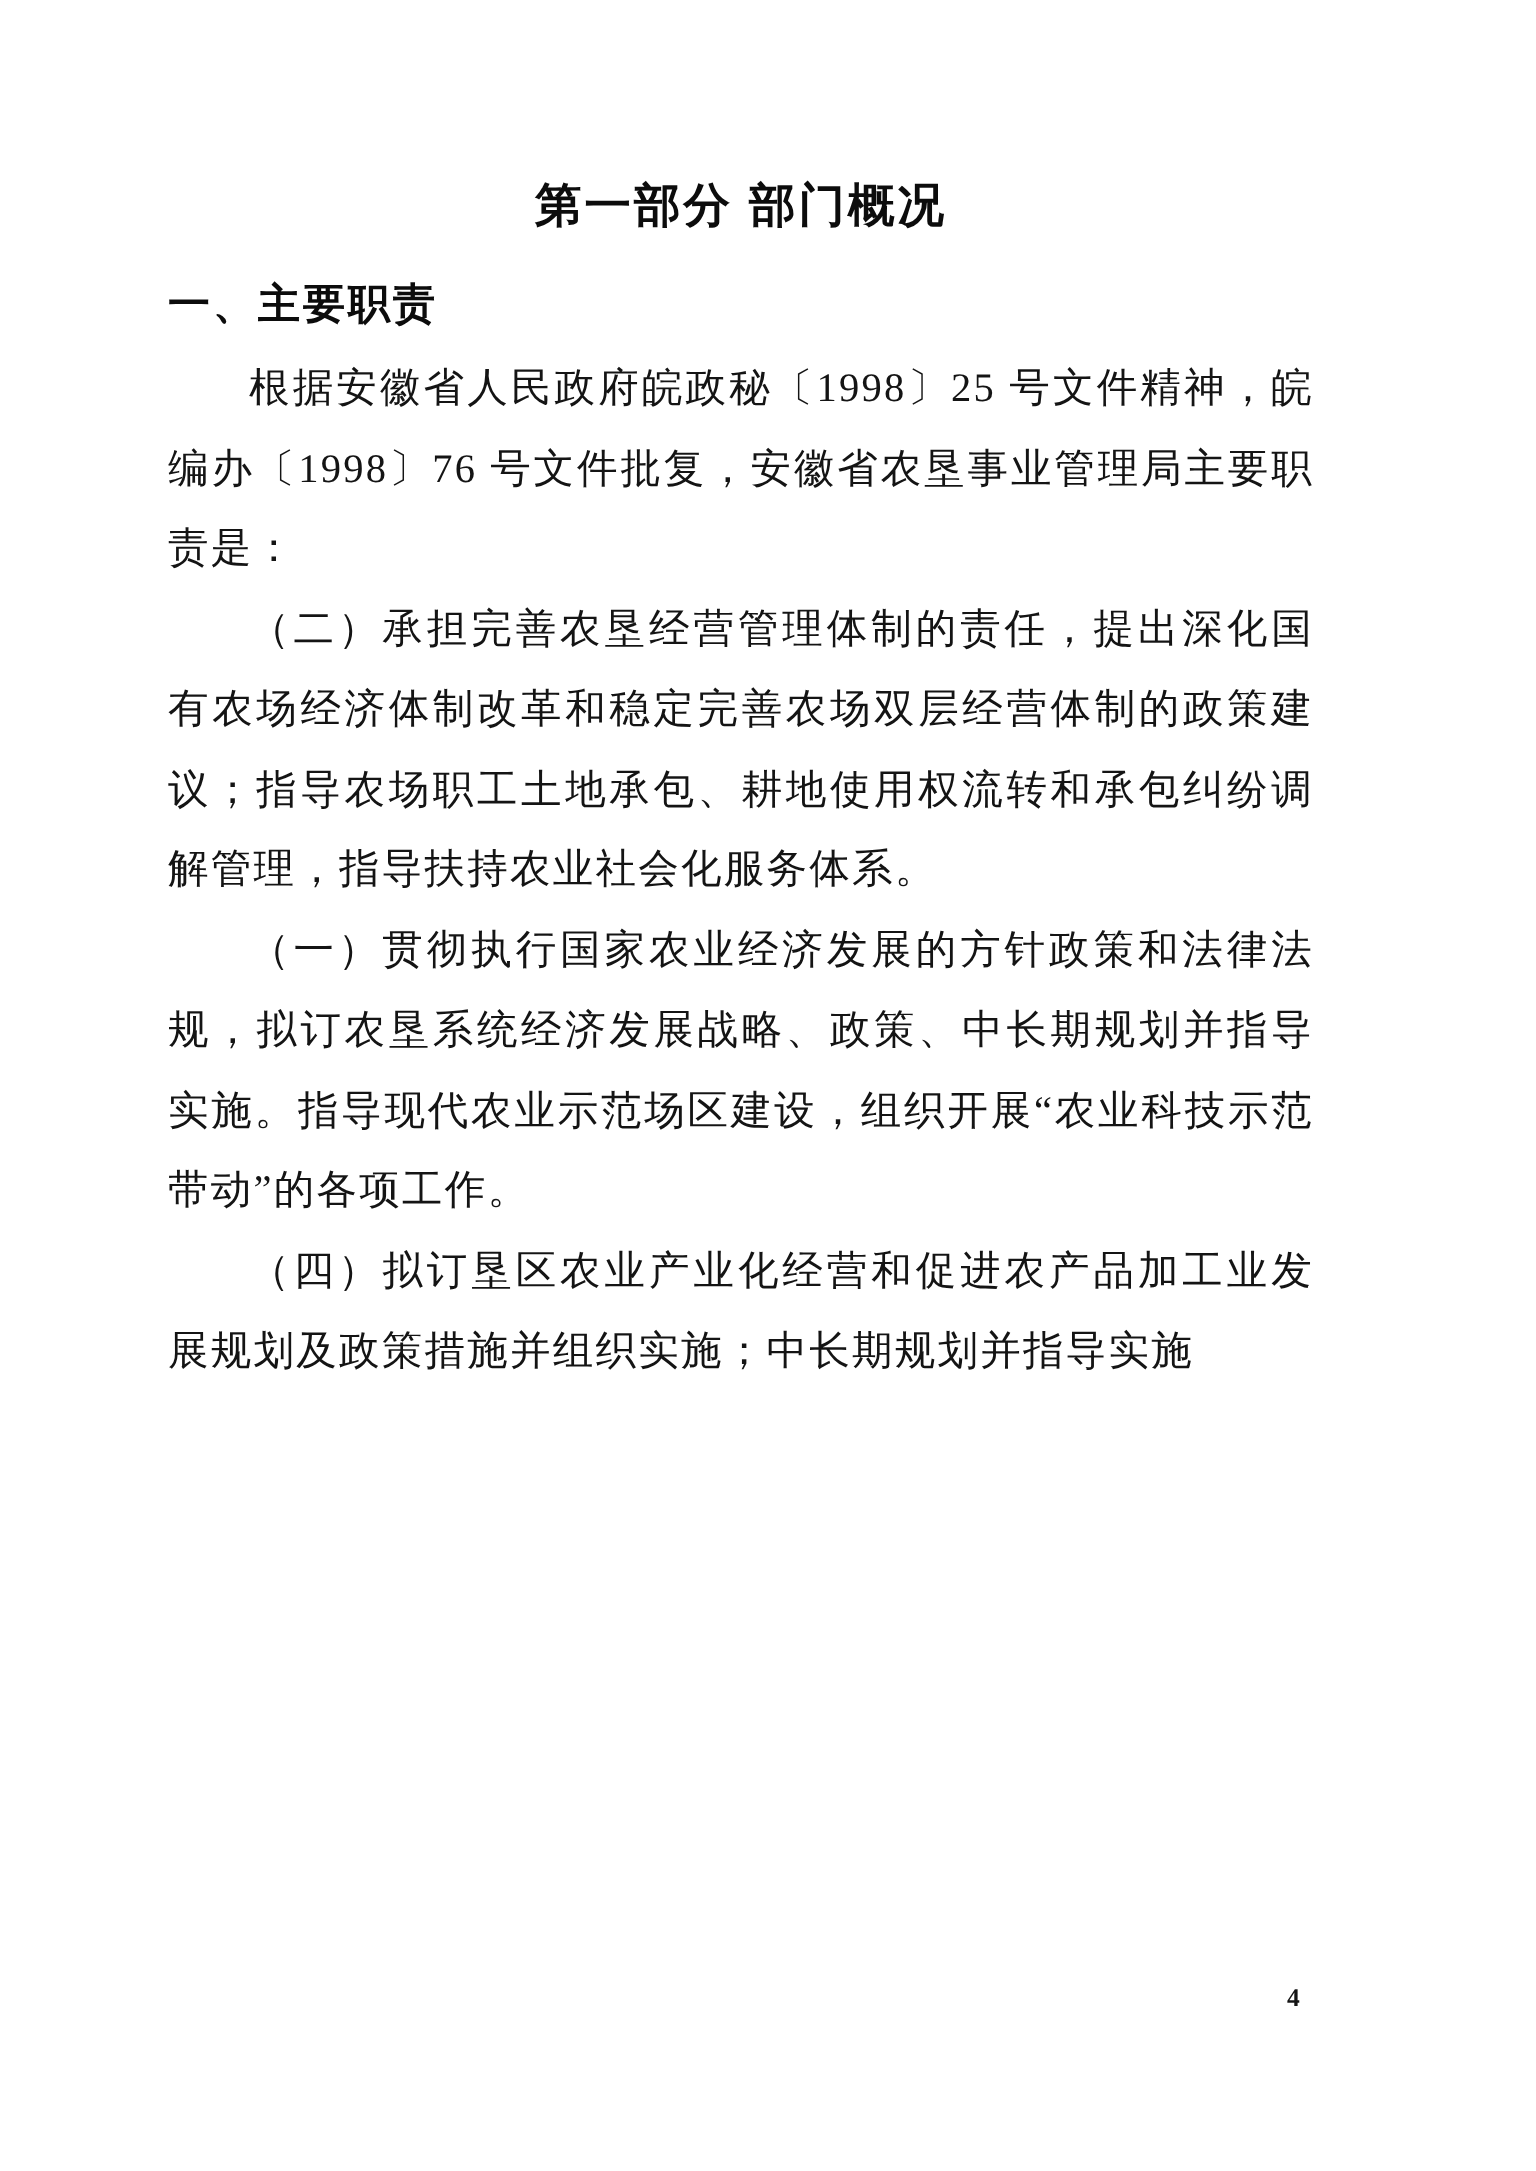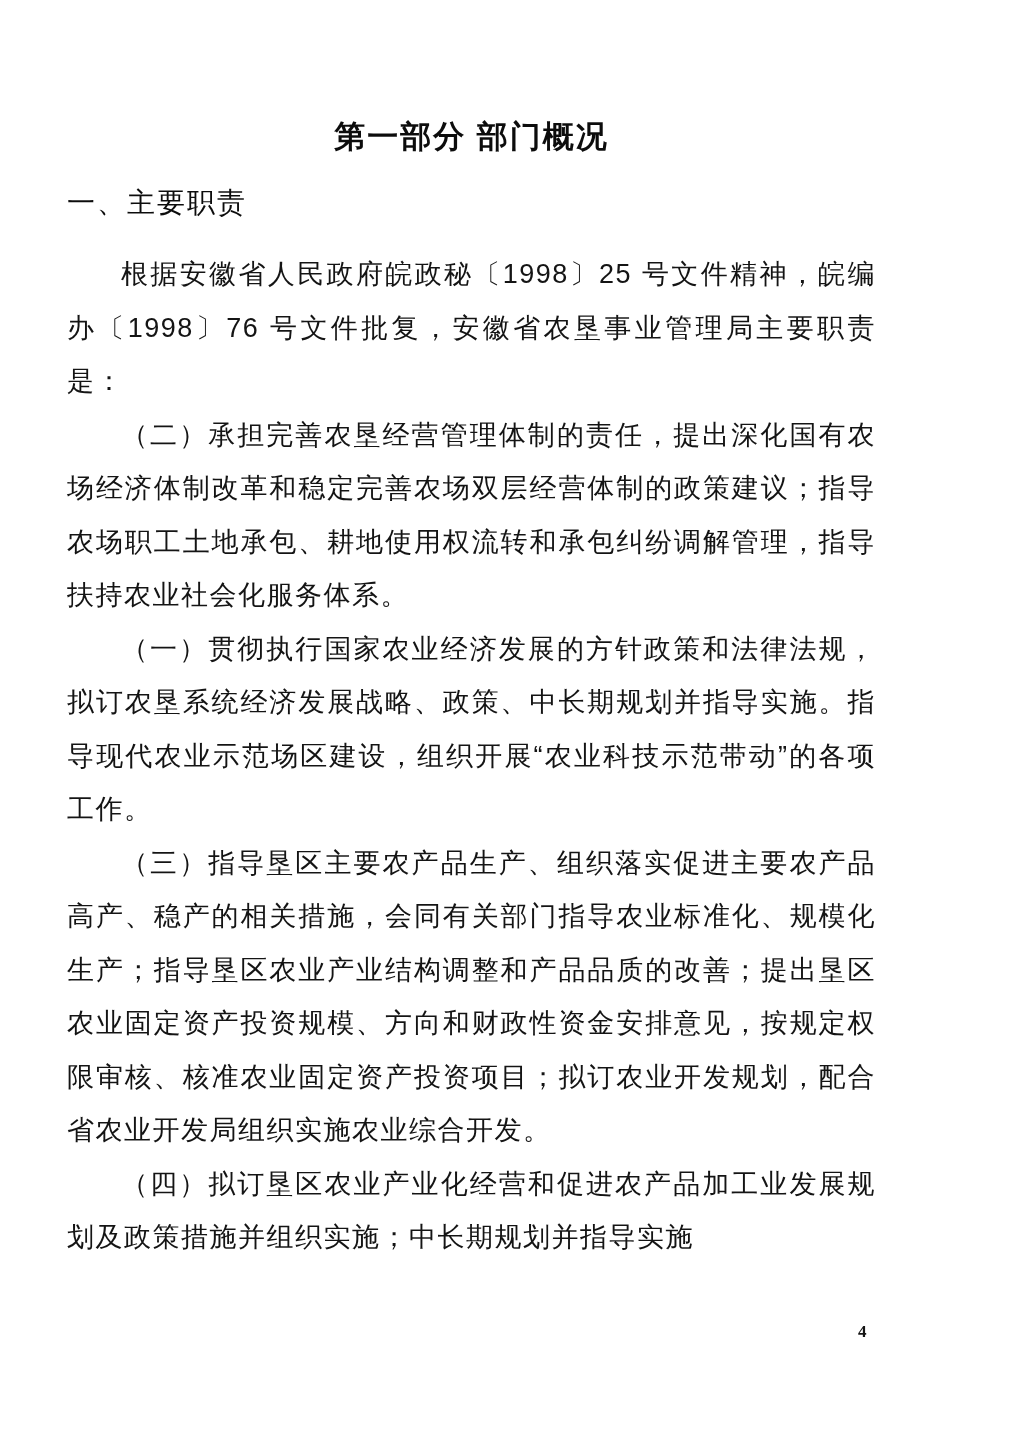--- a/index.html
+++ b/index.html
@@ -13,44 +13,44 @@
     position: relative;
     overflow: hidden;
     color: #111111;
   }
   .page {
     position: absolute;
     top: 0; left: 0;
     width: 1024px;
     height: 1447px;
     box-sizing: border-box;
-    padding: 118px 148px 0 67px;
+    padding: 118px 148px 0 112px;
     background: #ffffff;
   }
   .doc-title {
     font-family: "Liberation Sans", "DejaVu Sans", sans-serif;
     font-weight: bold;
     font-size: 31px;
     line-height: 38px;
     text-align: center;
     margin: 0 0 30px 0;
     letter-spacing: 2px;
     color: #0c0c0c;
   }
   .section-heading {
     font-family: "Liberation Sans", "DejaVu Sans", sans-serif;
-    font-weight: normal;
+    font-weight: bold;
     font-size: 28px;
     line-height: 34px;
-    margin: 0 0 28px 0;
+    margin: 0 0 12px 0;
     letter-spacing: 2px;
     color: #0c0c0c;
   }
   .body-text p {
-    font-family: Liberation Sans, sans-serif;
+    font-family: Liberation Serif, serif;
     font-size: 27px;
     line-height: 53.5px;
     margin: 0;
     text-indent: 2em;
     text-align: justify;
     letter-spacing: 1.5px;
     color: #141414;
   }
   .page-number {
     position: absolute;
@@ -67,18 +67,17 @@
 
 <div class="page">
   <h1 class="doc-title">第一部分 部门概况</h1>
 
   <h2 class="section-heading">一、主要职责</h2>
 
   <div class="body-text">
     <p>根据安徽省人民政府皖政秘〔1998〕25 号文件精神，皖编办〔1998〕76 号文件批复，安徽省农垦事业管理局主要职责是：</p>
     <p>（二）承担完善农垦经营管理体制的责任，提出深化国有农场经济体制改革和稳定完善农场双层经营体制的政策建议；指导农场职工土地承包、耕地使用权流转和承包纠纷调解管理，指导扶持农业社会化服务体系。</p>
     <p>（一）贯彻执行国家农业经济发展的方针政策和法律法规，拟订农垦系统经济发展战略、政策、中长期规划并指导实施。指导现代农业示范场区建设，组织开展“农业科技示范带动”的各项工作。</p>
-    <p>（三）指导垦区主要农产品生产、组织落实促进主要农产品高产、稳产的相关措施，会同有关部门指导农业标准化、规模化生产；指导垦区农业产业结构调整和产品品质的改善；提出垦区农业固定资产投资规模、方向和财政性资金安排意见，按规定权限审核、核准农业固定资产投资项目；拟订农业开发规划，配合省农业开发局组织实施农业综合开发。</p>
     <p>（四）拟订垦区农业产业化经营和促进农产品加工业发展规划及政策措施并组织实施；中长期规划并指导实施</p>
   </div>
 </div>
 
 <div class="page-number">4</div>
 
 </body></html>

